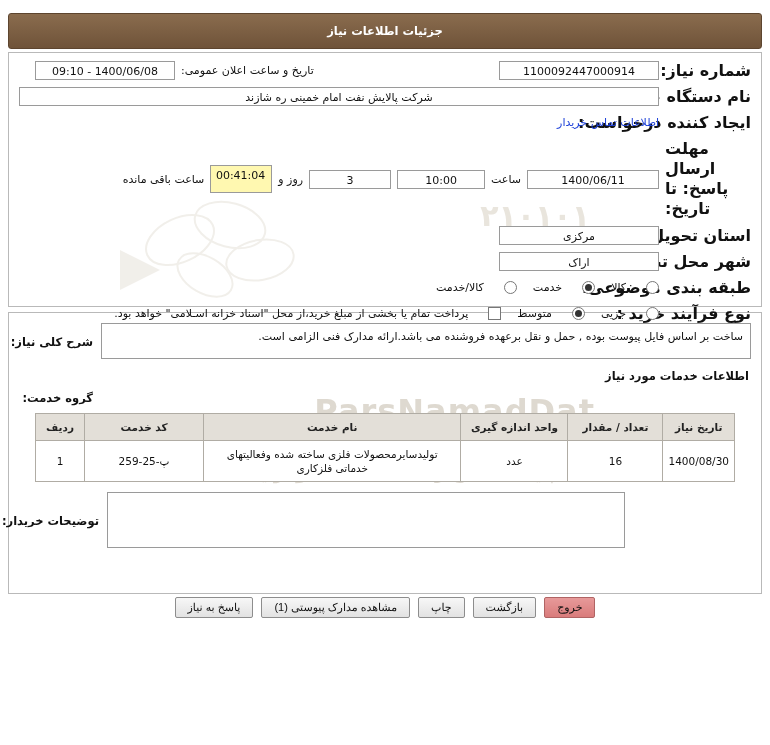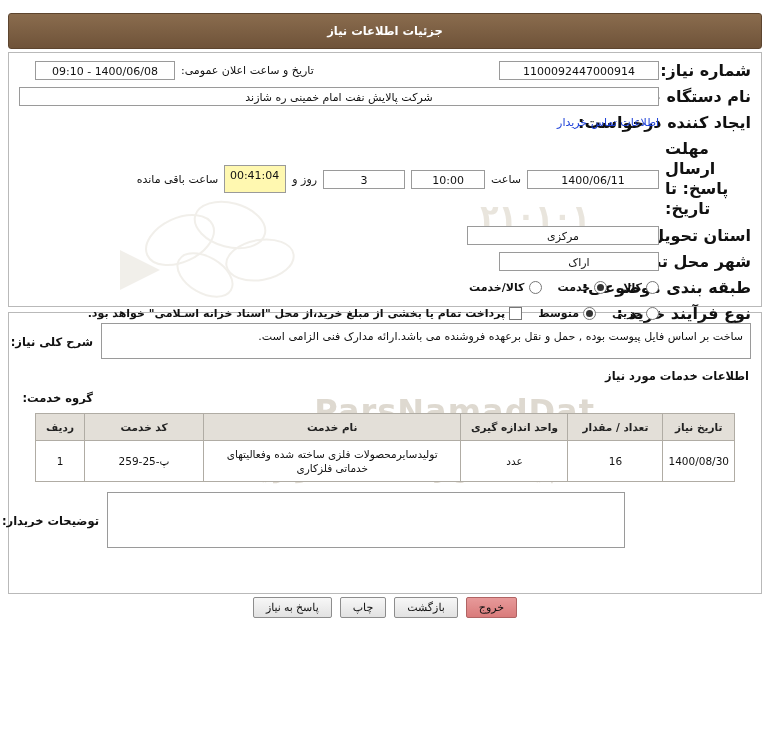--- a/index.html
+++ b/index.html
@@ -135,25 +135,24 @@
     height: 28px;
     line-height: 19px;
     padding: 0 6px;
     box-sizing: border-box;
     text-align: center;
     width: 62px;
   }
   .radio-wrap, .check-wrap {
     display: inline-flex;
     align-items: center;
-    gap: 4px;
+    gap: 20px;
     font-size: 11px;
     color: #111;
     margin-left: 10px;
-    font-weight: bold;
   }
   .radio {
     width: 11px; height: 11px;
     border: 1px solid #777;
     border-radius: 50%;
     background: #fff;
     display: inline-block;
     position: relative;
   }
   .radio.on::after {
@@ -367,30 +366,30 @@
 
       <div class="row">
         <span class="lbl w1">ایجاد کننده درخواست:</span>
         <a class="blue-link" href="#">اطلاعات تماس خریدار</a>
       </div>
 
       <div class="row">
         <span class="lbl w1" style="line-height:1.25;white-space:normal">مهلت ارسال پاسخ: تا تاریخ:</span>
         <span class="fld" style="width:132px">1400/06/11</span>
         <span class="plain">ساعت</span>
-        <span class="fld" style="width:74px">10:00</span>
+        <span class="fld" style="width:88px">10:00</span>
         <span class="fld" style="width:82px">3</span>
         <span class="plain">روز و</span>
         <span class="countdown">00:41:04</span>
         <span class="plain">ساعت باقی مانده</span>
       </div>
 
       <div class="row">
         <span class="lbl w1">استان تحویل:</span>
-        <span class="fld" style="width:192px">مرکزی</span>
+        <span class="fld" style="width:160px">مرکزی</span>
       </div>
 
       <div class="row">
         <span class="lbl w1">شهر محل تحویل:</span>
         <span class="fld" style="width:160px">اراک</span>
       </div>
 
       <div class="row">
         <span class="lbl w1">طبقه بندی موضوعی:</span>
         <span class="radio-wrap">
@@ -470,16 +469,17 @@
       <div class="notes-box"></div>
       <div class="notes-label">توضیحات خریدار:</div>
     </div>
 
   </div>
 
   <div class="btn-bar">
     <button class="btn danger">خروج</button>
     <button class="btn">بازگشت</button>
     <button class="btn">چاپ</button>
+    <button class="btn">مشاهده مدارک پیوستی (1)</button>
     <button class="btn">پاسخ به نیاز</button>
   </div>
 
 </div>
 
 </body></html>

